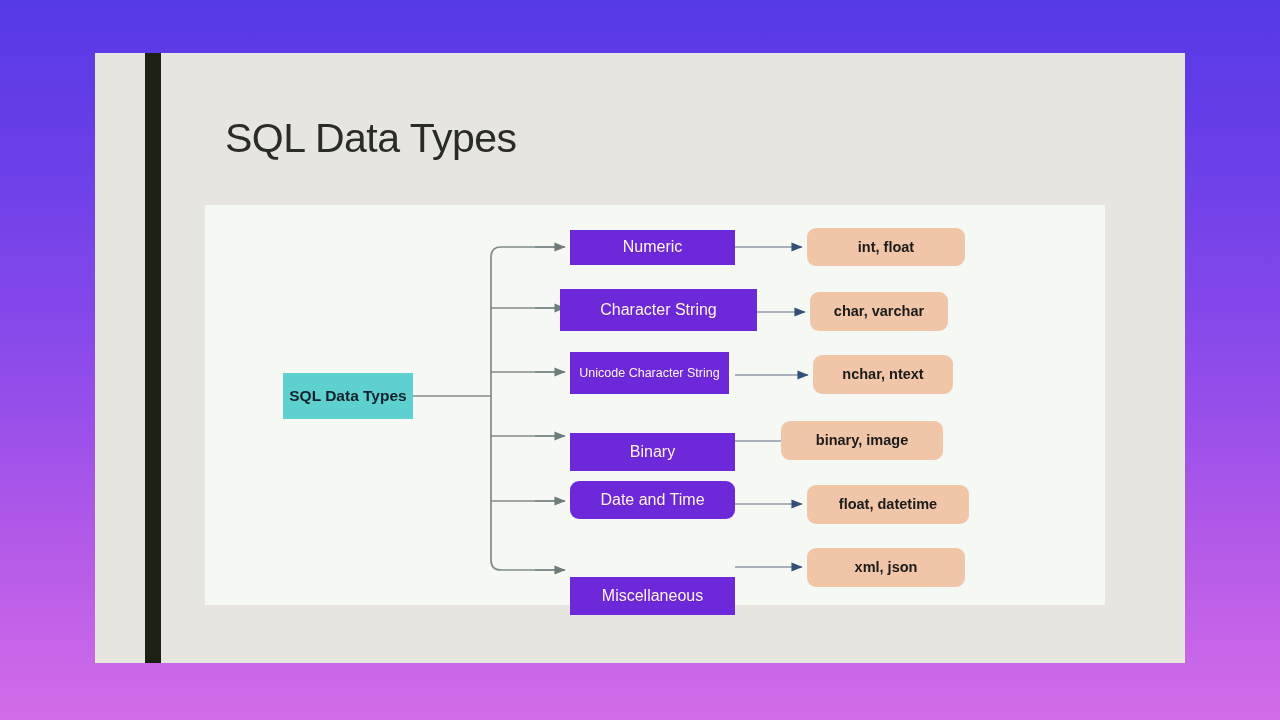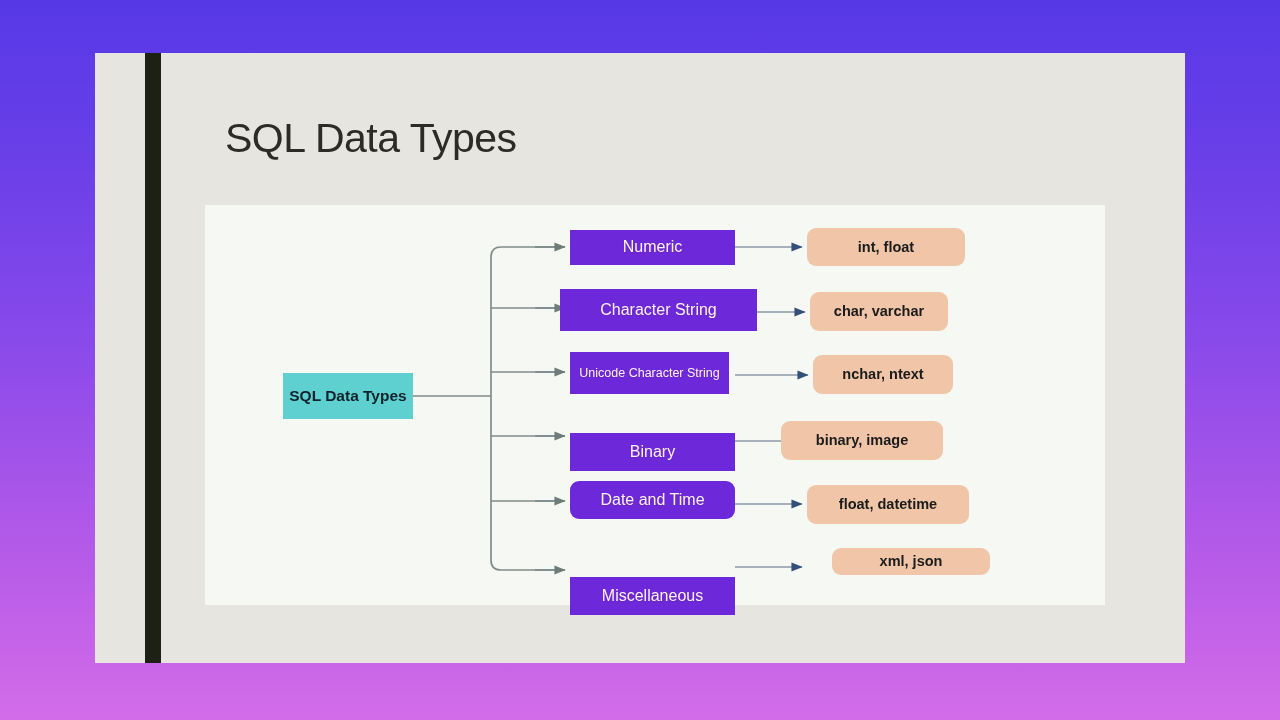--- a/index.html
+++ b/index.html
@@ -184,17 +184,17 @@
       <div class="node node-example" style="left:602px; top:23px; width:158px; height:38px;">int, float</div>
 
       <div class="node node-example" style="left:605px; top:87px; width:138px; height:39px;">char, varchar</div>
 
       <div class="node node-example" style="left:608px; top:150px; width:140px; height:39px;">nchar, ntext</div>
 
       <div class="node node-example" style="left:576px; top:216px; width:162px; height:39px;">binary, image</div>
 
       <div class="node node-example" style="left:602px; top:280px; width:162px; height:39px;">float, datetime</div>
 
-      <div class="node node-example" style="left:602px; top:343px; width:158px; height:27px;margin-left:25px;">xml, json</div>
+      <div class="node node-example" style="left:602px; top:343px; width:158px; height:39px;">xml, json</div>
 
     </div>
   </div>
 </div>
 
 </body></html>

